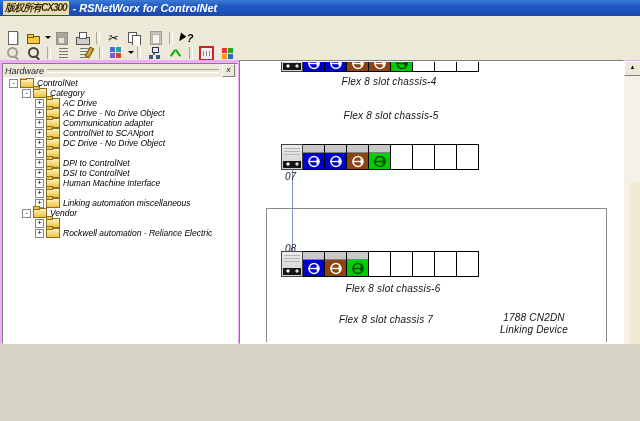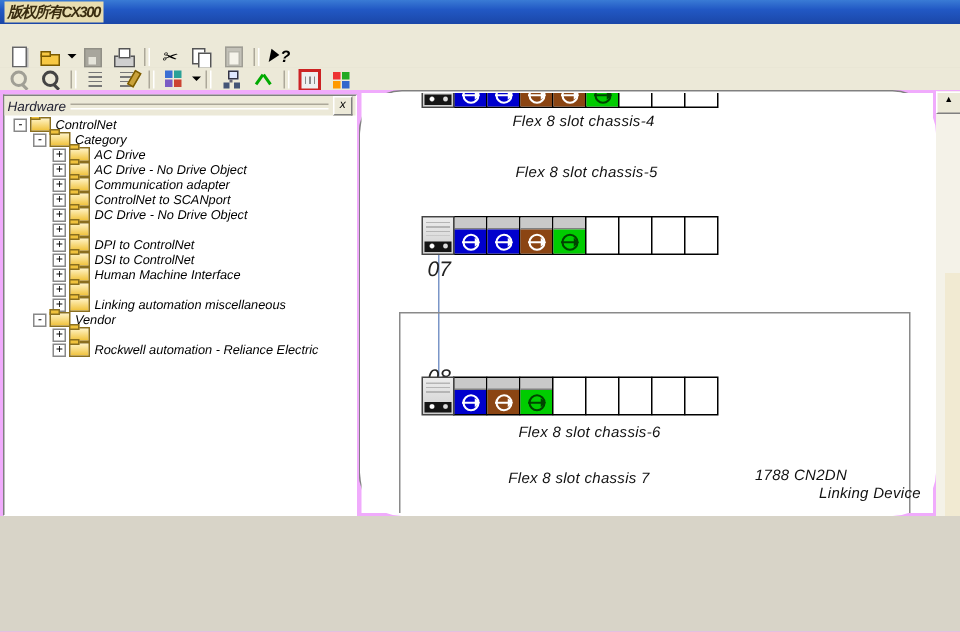--- a/index.html
+++ b/index.html
@@ -65,24 +65,24 @@
   .hwclose{width:11px;height:11px;background:#ece9d8;border:1px solid;border-color:#fff #808080 #808080 #fff;
     font-size:8px;line-height:9px;text-align:center;color:#000;}
   .tree{position:absolute;left:1px;right:1px;top:14px;bottom:1px;overflow:hidden;background:#fff;}
   .trow{height:10px;display:flex;align-items:center;font-size:8.5px;color:#000;white-space:nowrap;}
   .exp{width:9px;height:9px;box-sizing:border-box;border:1px solid #888;background:#fff;
     font-size:8px;line-height:6px;text-align:center;flex:none;margin-right:2px;color:#000;}
   .folder{width:12px;height:8px;background:linear-gradient(#fff3c4,#f0c23c);border:1px solid #8a6f1f;
     flex:none;margin-right:3px;position:relative;}
   .folder::before{content:"";position:absolute;left:-1px;top:-3px;width:5px;height:2px;background:#f0c23c;border:1px solid #8a6f1f;}
   
-  #diagpanel{left:239px;top:0;width:383px;bottom:0;border-radius:29px;}
+  #diagpanel{left:239px;top:0;width:383px;bottom:0;}
   #canvas{position:absolute;inset:1px;overflow:hidden;background:#fff;}
   .dlabel{position:absolute;font-size:10px;color:#111;transform:translateX(-50%);white-space:nowrap;letter-spacing:.2px;}
-  .nodelabel{position:absolute;font-size:14px;color:#222;}
+  .nodelabel{position:absolute;font-size:10px;color:#222;}
   .dline{position:absolute;}
   .chassis{position:absolute;display:flex;}
   .adapter{width:22px;height:26px;box-sizing:border-box;border:1px solid #444;position:relative;
     background:linear-gradient(#ececec,#cfcfcf);z-index:2;}
   .adapter::before{content:"";position:absolute;left:2px;right:2px;top:3px;height:9px;
     background:repeating-linear-gradient(#b5b5b5 0 1px,transparent 1px 3px);}
   .adapter::after{content:"";position:absolute;left:1px;right:1px;bottom:1px;height:7px;
     background-color:#151515;
     background-image:radial-gradient(circle at 5px 3px,#fff 1.2px,transparent 2px),
                      radial-gradient(circle at 14px 3px,#ddd 1.2px,transparent 2px);}
@@ -102,20 +102,21 @@
   .sbtn{position:absolute;left:0;top:0;width:15px;height:13px;background:#ece9d8;
     border:1px solid;border-color:#fff #808080 #808080 #fff;font-size:6px;line-height:11px;text-align:center;color:#000;}
   #desktop-strip{position:absolute;right:0;width:10px;top:122px;bottom:0;background:#f1ead2;}
 </style>
 </head>
 <body>
 
 <div id="win">
   <div class="titlebar">
     <span class="wmchip">版权所有CX300</span>
+    <span>- RSNetWorx for ControlNet</span>
   </div>
 
   <div class="tbrow" id="tb1">
       <div class="tb">
         <span class="ic ic-new-file-icon"></span>
       </div>
       <div class="tb">
         <span class="ic ic-open-folder-icon"></span>
       </div>
       <span class="dd"></span>
@@ -437,21 +438,21 @@
             <div class="slot"></div>
             <div class="slot"></div>
             <div class="slot"></div>
             <div class="slot"></div>
           </div>
           <div class="dlabel" style="left: 148px; top: 14px;">Flex 8 slot chassis-4</div>
           <div class="dlabel" style="left: 150px; top: 48px;">Flex 8 slot chassis-5</div>
           <div class="dlabel" style="left: 152px; top: 221px;">Flex 8 slot chassis-6</div>
           <div class="dlabel" style="left: 145px; top: 252px;">Flex 8 slot chassis 7</div>
           <div class="dlabel" style="left: 293px; top: 250px;">1788 CN2DN</div>
-          <div class="dlabel" style="left: 293px; top: 262px; margin-left: 46px;">Linking Device</div>
+          <div class="dlabel" style="left: 293px; top: 262px;">Linking Device</div>
           <div class="nodelabel" style="left: 44px; top: 109px;">07</div>
           <div class="nodelabel" style="left: 44px; top: 181px;">08</div>
           <div class="nodelabel" style="left: 44px; top: 313px; text-align: center;">09</div>
           <div class="nodelabel" style="left: 284px; top: 317px;">11</div>
           <div class="linkdev" style="left: 276px; top: 285px;"></div>
         </div>
     </div>
 
     <div id="vsb">
       <div class="sbtn">▲</div>

